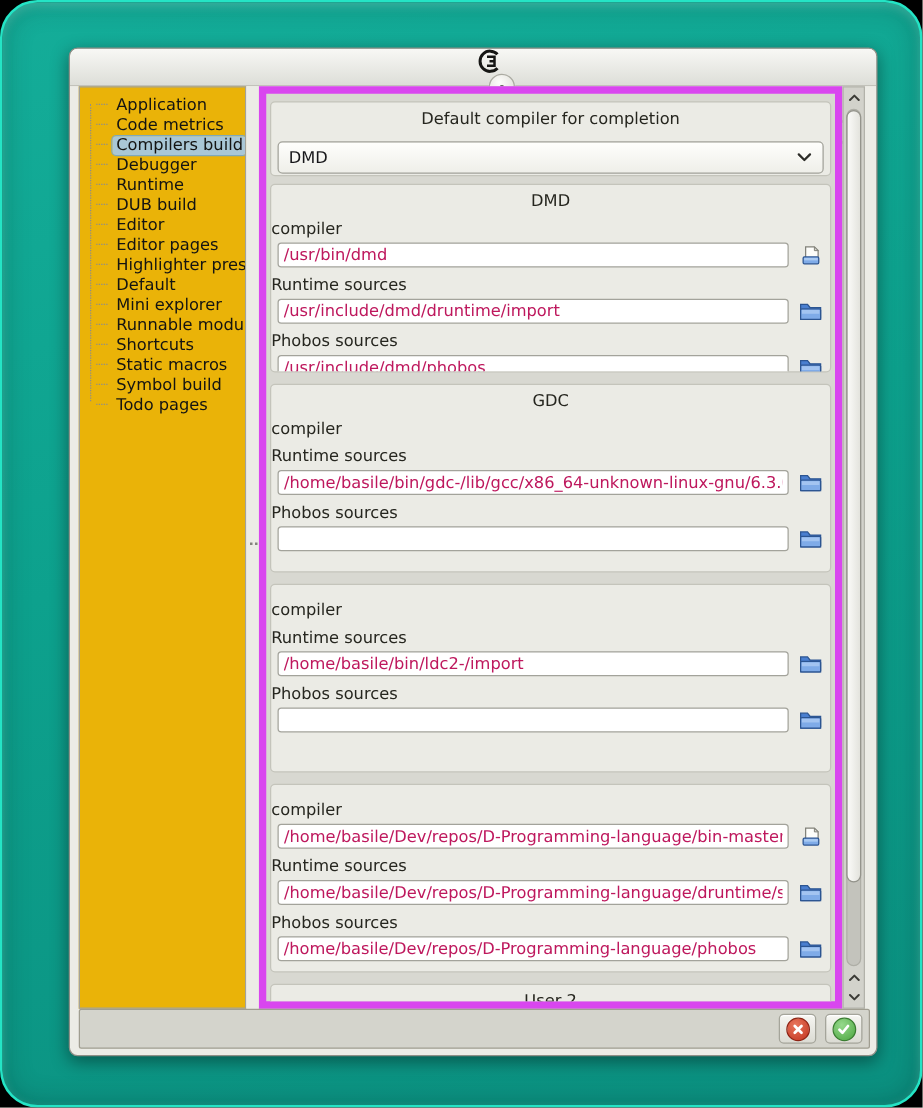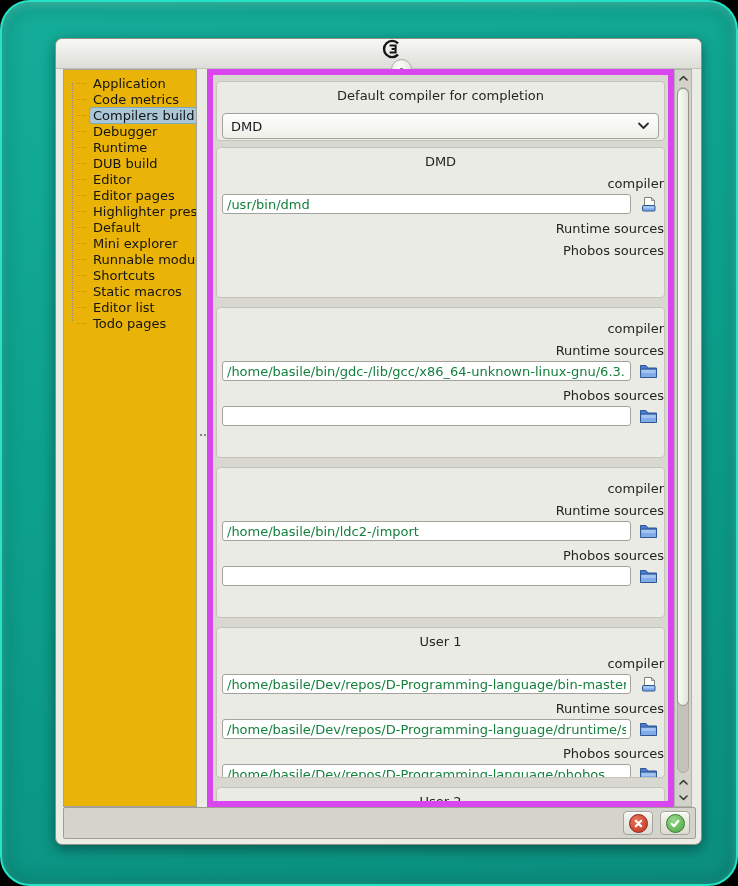--- a/index.html
+++ b/index.html
@@ -63,25 +63,25 @@
     border:6px solid #d946ef;box-sizing:border-box;
     padding:6px 2px 0 2px;overflow:hidden;
   }
   
   .group{
     background:#ebebe5;border:1px solid #c4c4bb;border-radius:4px;
     box-sizing:border-box;height:151px;margin:0 1px 9px 1px;padding-top:6px;overflow:hidden;
   }
   .group.small{height:60px;margin-bottom:6px;}
   .group-title{text-align:center;font-size:13px;color:#26261f;}
-  .field-label{text-align:right;font-size:13px;color:#26261f;margin-top:7px;}
+  .field-label{text-align:left;font-size:13px;color:#26261f;margin-top:7px;}
   .field-row{display:flex;align-items:center;margin:3px 5px 0 5px;gap:6px;height:20px;}
   .path-input{
     flex:1;height:20px;box-sizing:border-box;border:1px solid #a3a39b;border-radius:3px;
-    background:#ffffff;font:13px "DejaVu Sans","Liberation Sans",sans-serif;color:#15803d;
+    background:#ffffff;font:13px "DejaVu Sans","Liberation Sans",sans-serif;color:#be185d;
     padding:0 4px;outline:none;
   }
   .icon-btn{width:22px;height:20px;flex:0 0 auto;display:grid;place-items:center;background:transparent;border:none;padding:0;cursor:pointer;}
   .combo{
     height:24px;margin:10px 5px 0 5px;border:1px solid #a3a39b;border-radius:4px;
     background:linear-gradient(#fefefc,#efefe9);
     display:flex;align-items:center;padding:0 8px;cursor:pointer;
   }
   .combo-value{font-size:13px;color:#17171a;flex:1;}
   
@@ -169,21 +169,21 @@
   <li><span class="tree-label">Default</span></li>
 
   <li><span class="tree-label">Mini explorer</span></li>
 
   <li><span class="tree-label">Runnable modules</span></li>
 
   <li><span class="tree-label">Shortcuts</span></li>
 
   <li><span class="tree-label">Static macros</span></li>
 
-  <li><span class="tree-label">Editor list</span></li>
+  <li><span class="tree-label">Symbol build</span></li>
 
   <li><span class="tree-label">Todo pages</span></li>
 </ul>
     </div>
 
     <div class="splitter"></div>
 
     <div class="content">
       <div class="group small">
         <div class="group-title">Default compiler for completion</div>
@@ -209,38 +209,99 @@
           <rect x="3.5" y="9.5" width="12.5" height="5.5" rx="1" fill="#7fabe8" stroke="#2c5592"></rect>
           <rect x="4.3" y="10.3" width="10.9" height="2" fill="#aacaf2"></rect>
         </svg>
 
       </button>
     </div>
   </div>
 
   <div>
     <div class="field-label">Runtime sources</div>
+    <div class="field-row">
+      <input class="path-input" type="text" value="/usr/include/dmd/druntime/import" style="">
+      <button class="icon-btn">
+
+        <svg class="folder-icon" width="19" height="16" viewBox="0 0 19 16">
+          <path d="M1.5 2.5 h5.5 l2 2.5 h8.5 v9.5 h-16 z" fill="#4a7fd0" stroke="#2c5592" stroke-width="1"></path>
+          <rect x="1.5" y="6" width="16" height="8.5" rx="1" fill="#7fabe8" stroke="#2c5592"></rect>
+          <rect x="2.5" y="7" width="14" height="3" fill="#a9c8f2" opacity="0.85"></rect>
+        </svg>
+      </button>
+    </div>
   </div>
 
   <div>
     <div class="field-label">Phobos sources</div>
+    <div class="field-row">
+      <input class="path-input" type="text" value="/usr/include/dmd/phobos" style="">
+      <button class="icon-btn">
+
+        <svg class="folder-icon" width="19" height="16" viewBox="0 0 19 16">
+          <path d="M1.5 2.5 h5.5 l2 2.5 h8.5 v9.5 h-16 z" fill="#4a7fd0" stroke="#2c5592" stroke-width="1"></path>
+          <rect x="1.5" y="6" width="16" height="8.5" rx="1" fill="#7fabe8" stroke="#2c5592"></rect>
+          <rect x="2.5" y="7" width="14" height="3" fill="#a9c8f2" opacity="0.85"></rect>
+        </svg>
+      </button>
+    </div>
+  </div>
+</div>
+  </div>
+
+  <div class="group">
+    <div class="group-title">GDC</div>
+    <div class="fields">
+  <div>
+    <div class="field-label">compiler</div>
+  </div>
+
+  <div>
+    <div class="field-label">Runtime sources</div>
+    <div class="field-row">
+      <input class="path-input" type="text" value="/home/basile/bin/gdc-/lib/gcc/x86_64-unknown-linux-gnu/6.3.0/include" style="">
+      <button class="icon-btn">
+
+        <svg class="folder-icon" width="19" height="16" viewBox="0 0 19 16">
+          <path d="M1.5 2.5 h5.5 l2 2.5 h8.5 v9.5 h-16 z" fill="#4a7fd0" stroke="#2c5592" stroke-width="1"></path>
+          <rect x="1.5" y="6" width="16" height="8.5" rx="1" fill="#7fabe8" stroke="#2c5592"></rect>
+          <rect x="2.5" y="7" width="14" height="3" fill="#a9c8f2" opacity="0.85"></rect>
+        </svg>
+      </button>
+    </div>
+  </div>
+
+  <div>
+    <div class="field-label">Phobos sources</div>
+    <div class="field-row">
+      <input class="path-input" type="text" style="">
+      <button class="icon-btn">
+
+        <svg class="folder-icon" width="19" height="16" viewBox="0 0 19 16">
+          <path d="M1.5 2.5 h5.5 l2 2.5 h8.5 v9.5 h-16 z" fill="#4a7fd0" stroke="#2c5592" stroke-width="1"></path>
+          <rect x="1.5" y="6" width="16" height="8.5" rx="1" fill="#7fabe8" stroke="#2c5592"></rect>
+          <rect x="2.5" y="7" width="14" height="3" fill="#a9c8f2" opacity="0.85"></rect>
+        </svg>
+      </button>
+    </div>
   </div>
 </div>
   </div>
 
   <div class="group">
     <div class="fields">
   <div>
     <div class="field-label">compiler</div>
   </div>
 
   <div>
     <div class="field-label">Runtime sources</div>
     <div class="field-row">
-      <input class="path-input" type="text" value="/home/basile/bin/gdc-/lib/gcc/x86_64-unknown-linux-gnu/6.3.0/include" style="">
+      <input class="path-input" type="text" value="/home/basile/bin/ldc2-/import" style="">
       <button class="icon-btn">
 
         <svg class="folder-icon" width="19" height="16" viewBox="0 0 19 16">
           <path d="M1.5 2.5 h5.5 l2 2.5 h8.5 v9.5 h-16 z" fill="#4a7fd0" stroke="#2c5592" stroke-width="1"></path>
           <rect x="1.5" y="6" width="16" height="8.5" rx="1" fill="#7fabe8" stroke="#2c5592"></rect>
           <rect x="2.5" y="7" width="14" height="3" fill="#a9c8f2" opacity="0.85"></rect>
         </svg>
       </button>
     </div>
   </div>
@@ -256,59 +317,20 @@
           <rect x="1.5" y="6" width="16" height="8.5" rx="1" fill="#7fabe8" stroke="#2c5592"></rect>
           <rect x="2.5" y="7" width="14" height="3" fill="#a9c8f2" opacity="0.85"></rect>
         </svg>
       </button>
     </div>
   </div>
 </div>
   </div>
 
   <div class="group">
-    <div class="fields">
-  <div>
-    <div class="field-label">compiler</div>
-  </div>
-
-  <div>
-    <div class="field-label">Runtime sources</div>
-    <div class="field-row">
-      <input class="path-input" type="text" value="/home/basile/bin/ldc2-/import" style="">
-      <button class="icon-btn">
-
-        <svg class="folder-icon" width="19" height="16" viewBox="0 0 19 16">
-          <path d="M1.5 2.5 h5.5 l2 2.5 h8.5 v9.5 h-16 z" fill="#4a7fd0" stroke="#2c5592" stroke-width="1"></path>
-          <rect x="1.5" y="6" width="16" height="8.5" rx="1" fill="#7fabe8" stroke="#2c5592"></rect>
-          <rect x="2.5" y="7" width="14" height="3" fill="#a9c8f2" opacity="0.85"></rect>
-        </svg>
-      </button>
-    </div>
-  </div>
-
-  <div>
-    <div class="field-label">Phobos sources</div>
-    <div class="field-row">
-      <input class="path-input" type="text" style="">
-      <button class="icon-btn">
-
-        <svg class="folder-icon" width="19" height="16" viewBox="0 0 19 16">
-          <path d="M1.5 2.5 h5.5 l2 2.5 h8.5 v9.5 h-16 z" fill="#4a7fd0" stroke="#2c5592" stroke-width="1"></path>
-          <rect x="1.5" y="6" width="16" height="8.5" rx="1" fill="#7fabe8" stroke="#2c5592"></rect>
-          <rect x="2.5" y="7" width="14" height="3" fill="#a9c8f2" opacity="0.85"></rect>
-        </svg>
-      </button>
-    </div>
-  </div>
-</div>
-  </div>
-
-  <div class="group">
-    <div class="group-title">User 1</div>
     <div class="fields">
   <div>
     <div class="field-label">compiler</div>
     <div class="field-row">
       <input class="path-input" type="text" value="/home/basile/Dev/repos/D-Programming-language/bin-master/dmd" style="">
       <button class="icon-btn">
         <svg class="open-file-icon" width="19" height="17" viewBox="0 0 19 17">
           <path d="M5.5 1.5 h7 l3 3 v8 h-10 z" fill="#fdfdfa" stroke="#82827a" stroke-width="1"></path>
           <path d="M12.5 1.5 v3 h3 z" fill="#d6d6ce" stroke="#82827a" stroke-width="0.8"></path>
           <rect x="3.5" y="9.5" width="12.5" height="5.5" rx="1" fill="#7fabe8" stroke="#2c5592"></rect>

